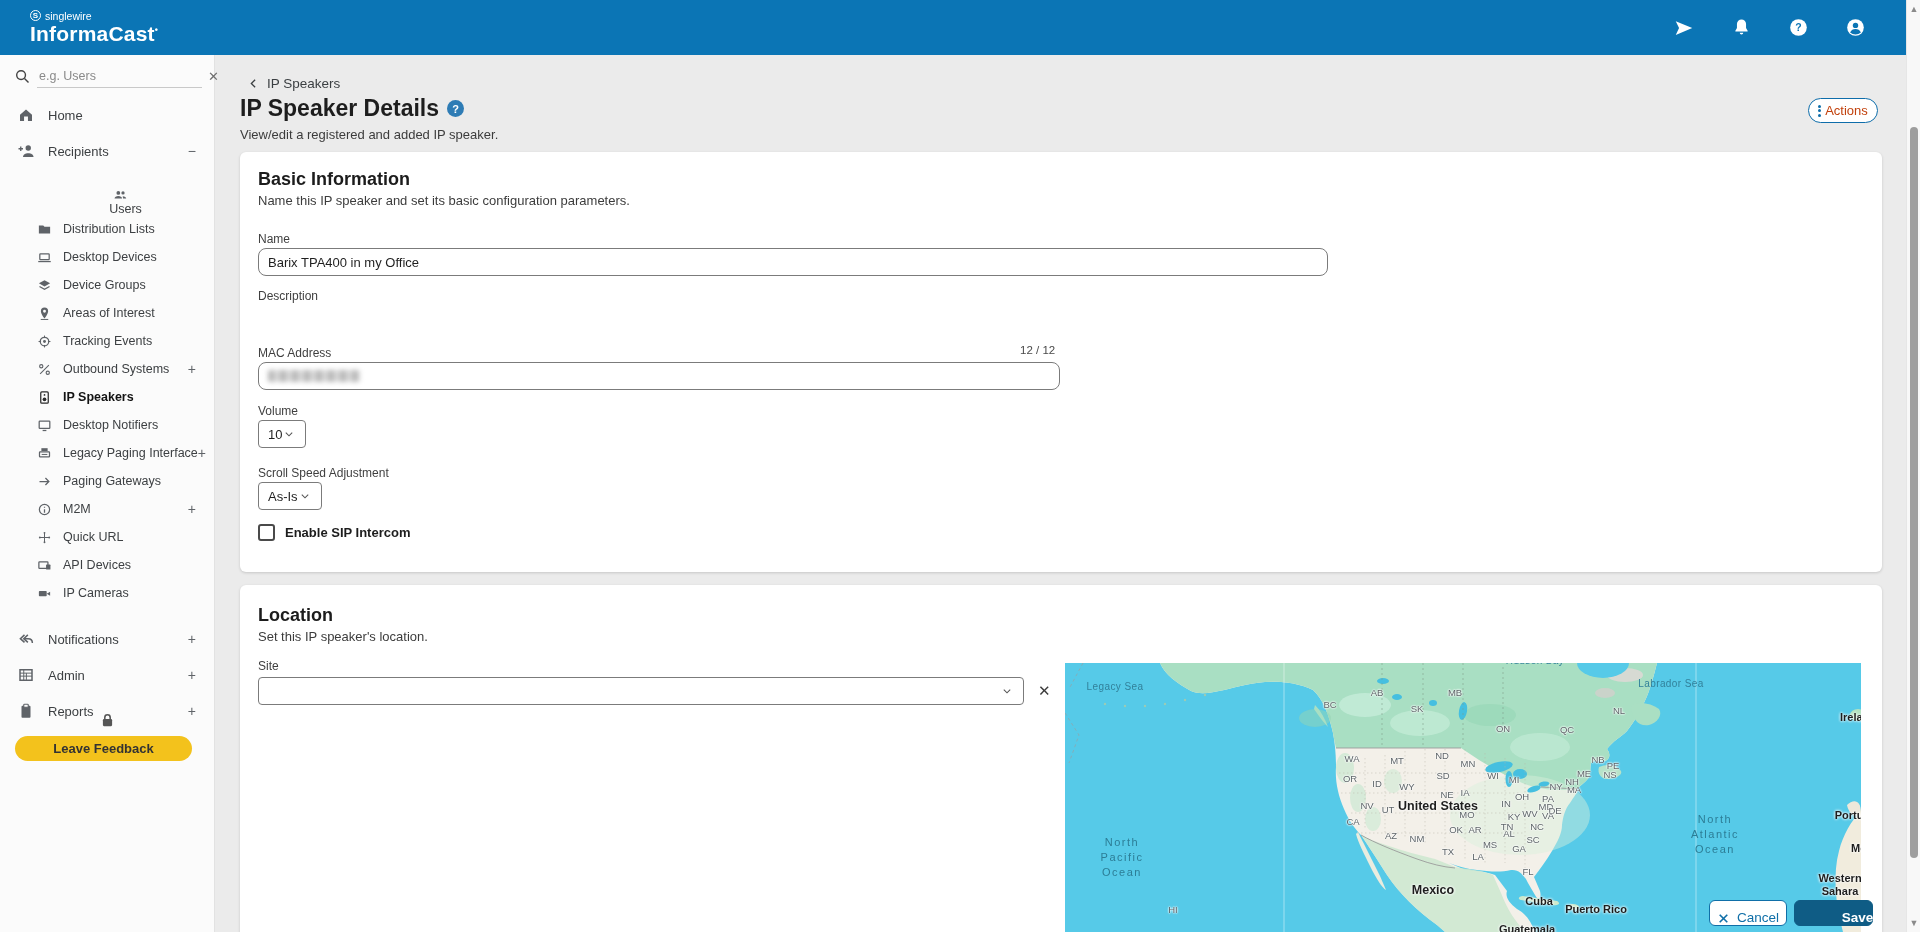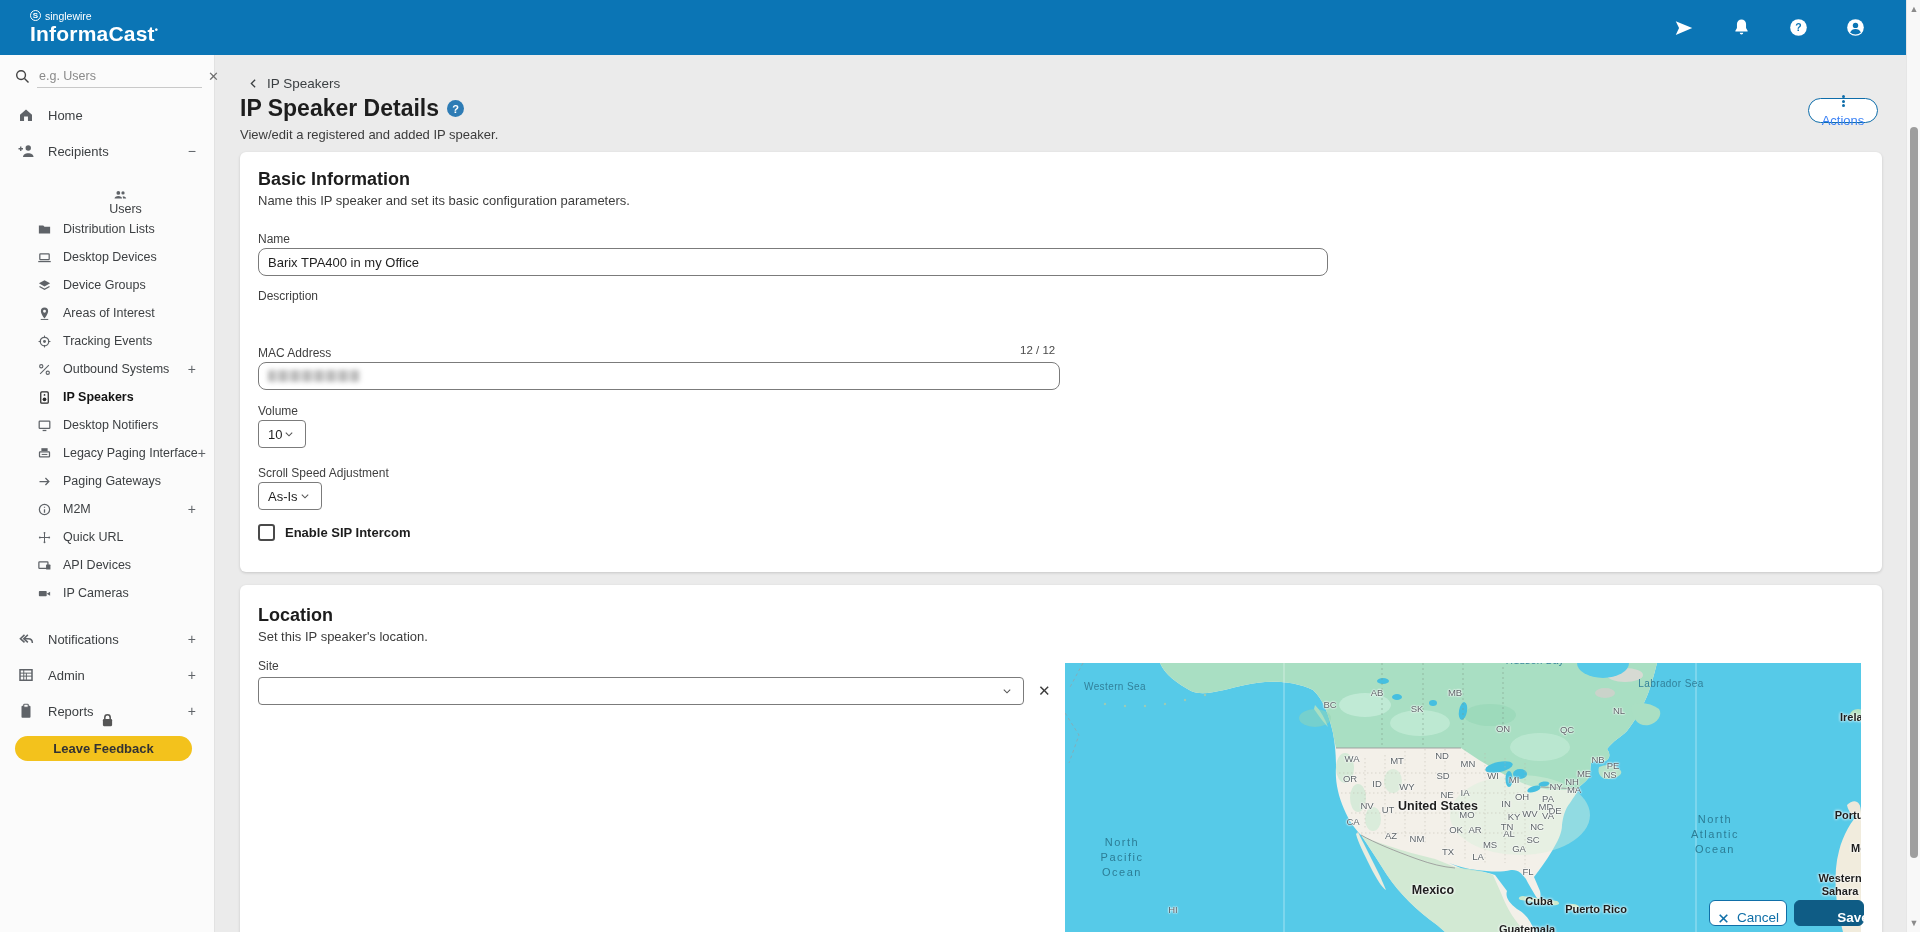--- a/index.html
+++ b/index.html
@@ -45,21 +45,21 @@
   .lock-wrap { position:absolute; left:0; top:657px; width:215px; display:flex; justify-content:center; color:#555; }
   .feedback-btn { position:absolute; left:15px; top:681px; width:177px; height:25px; background:#f3c21c; border:none; border-radius:13px; font-size:13px; font-weight:bold; color:#333; cursor:pointer; font-family:"Liberation Sans",sans-serif; }
 
   
   .content { position:absolute; left:215px; top:55px; width:1691px; height:877px; background:#ebebeb; overflow:hidden; z-index:10; }
   .breadcrumb { position:absolute; left:32px; top:21px; display:flex; align-items:center; gap:7px; color:#3b3f42; font-size:13.5px; cursor:pointer; }
   .page-title-row { position:absolute; left:25px; top:40px; display:flex; align-items:center; gap:8px; }
   .page-title { font-size:23px; font-weight:bold; color:#1d1d1d; }
   .help-dot { width:17px; height:17px; border-radius:50%; background:#2e7cb5; color:#fff; font-size:11px; font-weight:bold; display:flex; align-items:center; justify-content:center; cursor:pointer; }
   .page-sub { position:absolute; left:25px; top:72px; font-size:13px; color:#3c3c3c; }
-  .actions-btn { position:absolute; left:1593px; top:43px; width:70px; height:25px; border:1px solid #0e6daa; border-radius:13px; background:#fff; color:#3b82f6; font-size:13px; display:flex; align-items:center; justify-content:center; gap:4px; cursor:pointer;flex-direction:column; }
+  .actions-btn { position:absolute; left:1593px; top:43px; width:70px; height:25px; border:1px solid #0e6daa; border-radius:13px; background:#fff; color:#c2410c; font-size:13px; display:flex; align-items:center; justify-content:center; gap:4px; cursor:pointer; }
   .dots-v { display:inline-block; width:3px; }
   .dots-v i { display:block; width:3px; height:3px; border-radius:50%; background:#0e6daa; margin:1.5px 0; }
 
   .card { position:absolute; left:25px; width:1642px; background:#fff; border-radius:6px; box-shadow:0 1px 3px rgba(0,0,0,.16); }
   .card.basic { top:97px; height:420px; }
   .card.location { top:530px; height:420px; }
   .sec-title { position:absolute; left:18px; font-size:18px; font-weight:bold; color:#1c1c1c; }
   .sec-sub { position:absolute; left:18px; font-size:13px; color:#3c3c3c; }
 
   .f-label { position:absolute; left:18px; font-size:12px; color:#3f3f3f; }
@@ -81,21 +81,21 @@
   .ml { position:absolute; transform:translate(-50%,-50%); white-space:pre-line; text-align:center; pointer-events:none; }
   .ml.ocean { color:#2c7d96; font-size:11px; letter-spacing:1.5px; line-height:1.35; }
   .ml.ocean-sm { color:#32809a; font-size:10px; letter-spacing:.4px; }
   .ml.country { color:#1e1e1e; font-size:12.5px; font-weight:bold; text-shadow:0 0 3px #fff,0 0 3px #fff; }
   .ml.country-sm { color:#1e1e1e; font-size:11px; font-weight:bold; line-height:1.15; text-shadow:0 0 3px #fff,0 0 3px #fff; }
   .ml.state { color:#5e6569; font-size:9.5px; text-shadow:0 0 2px #fff,0 0 2px #fff,0 0 2px #fff; }
 
   
   .foot-btn { position:absolute; top:845px; height:26px; border-radius:6px; display:flex; align-items:flex-end; justify-content:center; gap:7px; font-size:13.5px; cursor:pointer; z-index:25; }
   .btn-cancel { left:1494px; width:78px; background:#fff; border:1.5px solid #0f6fa8; color:#0f6fa8; }
-  .btn-save { left:1579px; width:70px; background:#0f5c85; border:1.5px solid #0f5c85; color:#fff; font-weight:bold;gap:48px; }
+  .btn-save { left:1579px; width:79px; background:#0f5c85; border:1.5px solid #0f5c85; color:#fff; font-weight:bold;gap:48px; }
 </style>
 </head>
 <body>
 
 <div id="app">
 
   <div class="topbar">
     <div class="brand">
       <div class="brand-top">
         <span class="s-badge">S</span>
@@ -506,21 +506,21 @@
           <path d="M317,0 V85 M358,0 V85 M398,0 V85 M438,4 V70" stroke="#7e9a88" stroke-width=".7" stroke-dasharray="2 3" fill="none" opacity=".8"></path>
 
           <path d="M300,95 V165 M320,92 V170 M340,88 V175 M360,86 V182 M380,86 V192 M400,86 V196 M420,90 V200 M440,95 V200 M460,100 V205" stroke="#b9b3a6" stroke-width=".6" stroke-dasharray="1.5 2.5" fill="none" opacity=".75"></path>
           <path d="M274,110 H430 M276,130 H455 M286,150 H470 M292,170 H458" stroke="#b9b3a6" stroke-width=".6" stroke-dasharray="1.5 2.5" fill="none" opacity=".75"></path>
 
           <path d="M219,0 V300 M631,0 V300" stroke="#ffffff" stroke-width="1" opacity=".45"></path>
 
           <path d="M18,0 L4,26 M0,50 L14,72 L4,100" stroke="#8fa6ad" stroke-width="1" stroke-dasharray="3 3" fill="none" opacity=".8"></path>
         </svg>
         <div id="map-labels">
-            <span class="ml ocean-sm" style="left: 50px; top: 23px;">Western Sea</span>
+            <span class="ml ocean-sm" style="left: 50px; top: 23px;">Legacy Sea</span>
             <span class="ml ocean-sm" style="left: 470px; top: -3px;">Hudson Bay</span>
             <span class="ml ocean-sm" style="left: 606px; top: 20px;">Labrador Sea</span>
             <span class="ml ocean" style="left: 57px; top: 194px;">North
 Pacific
 Ocean</span>
             <span class="ml ocean" style="left: 650px; top: 171px;">North
 Atlantic
 Ocean</span>
             <span class="ml country" style="left: 373px; top: 143px;">United States</span>
             <span class="ml country" style="left: 368px; top: 227px;">Mexico</span>

